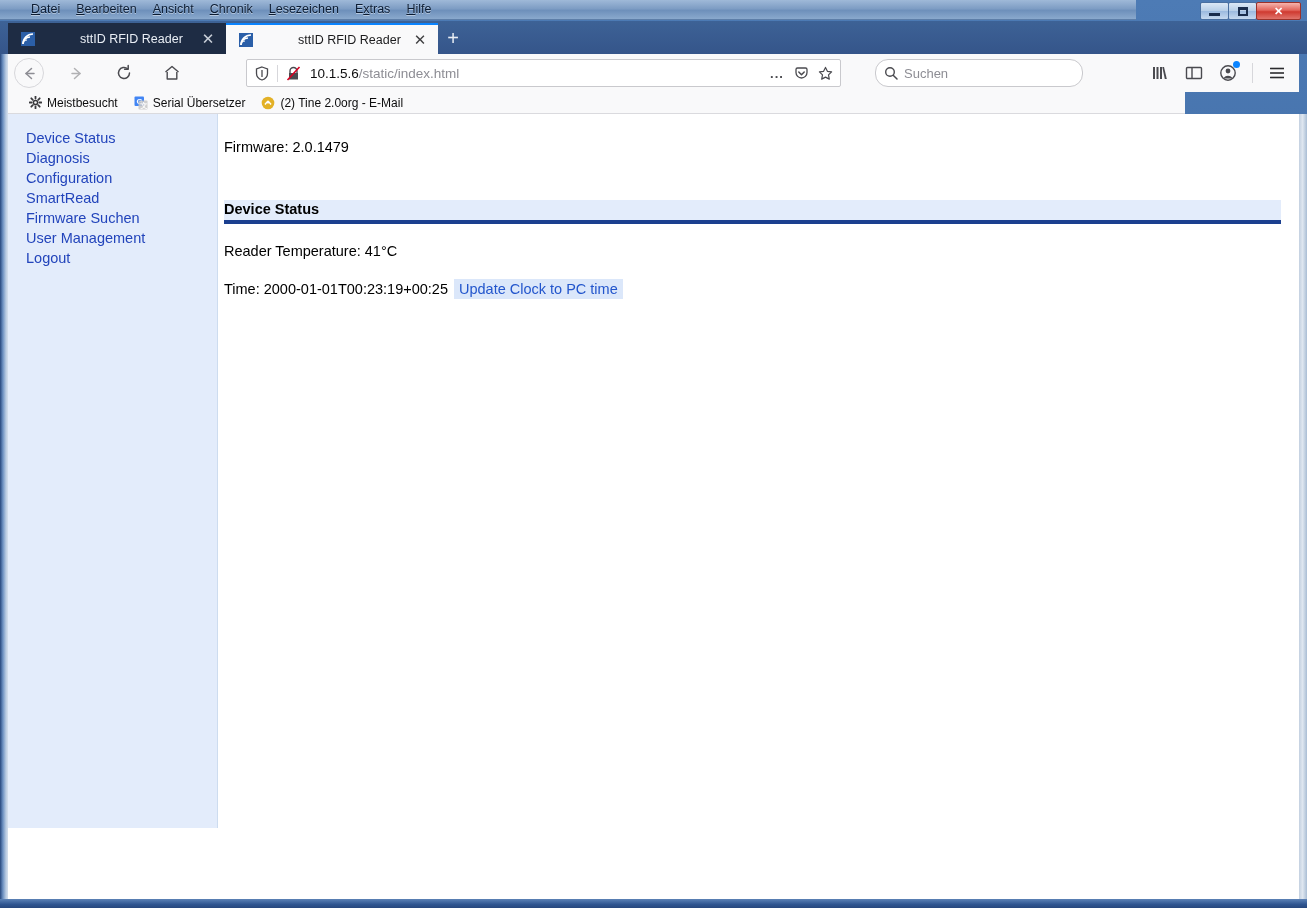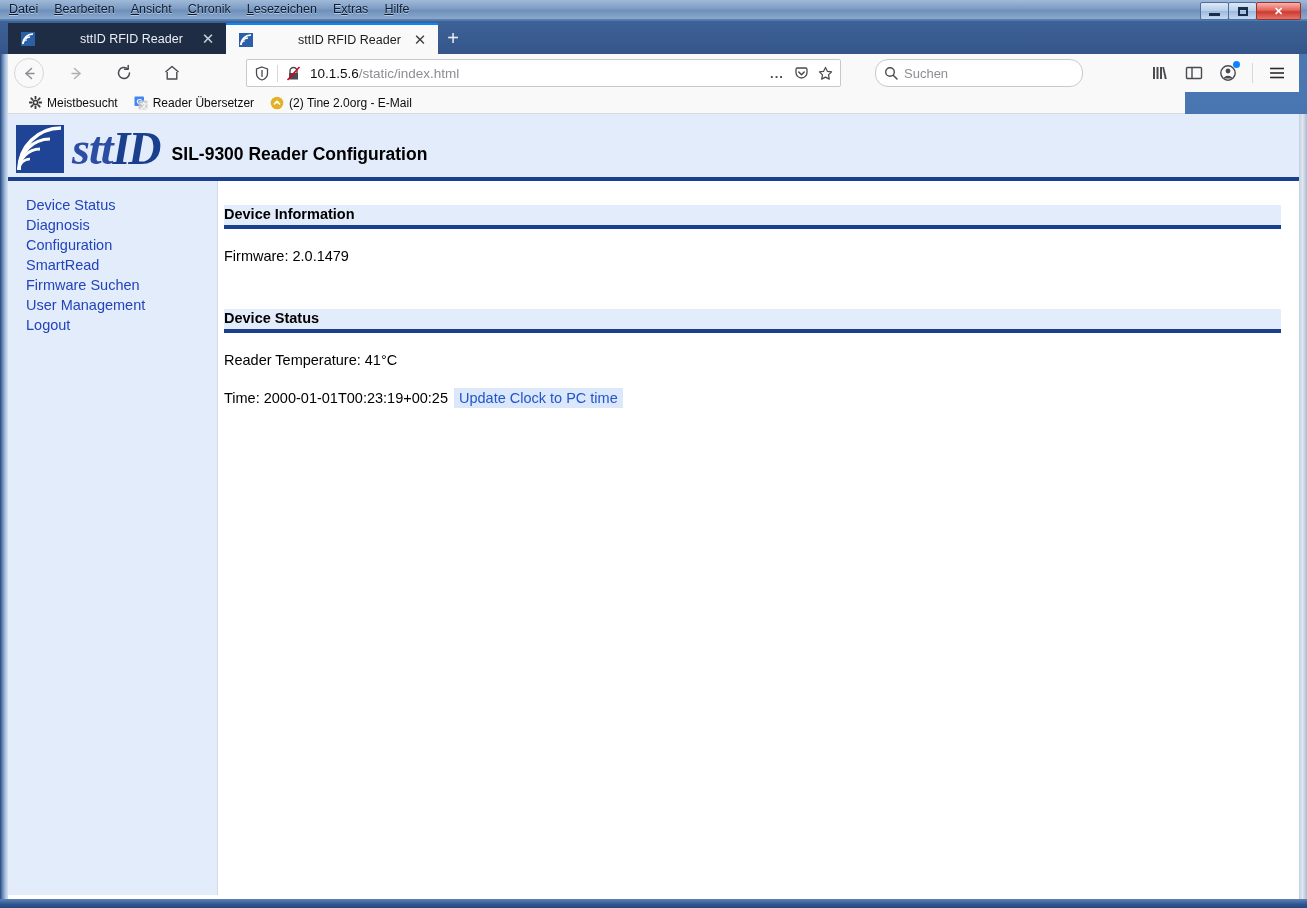--- a/index.html
+++ b/index.html
@@ -11,24 +11,24 @@
   }
 
   
   #window-frame {
     position: absolute; inset: 0;
     background: linear-gradient(180deg,#4d7bb5 0%, #3f6aa3 40%, #2f5590 100%);
   }
 
   
   #menubar {
-    position: absolute; left: 0; top: 0; width: 1307px; height: 20px;
+    position: absolute; left: 0; top: 0; width: 1136px; height: 20px;
     background: linear-gradient(180deg,#9fb9d8 0%, #7e9dc4 45%, #6e90bb 55%, #8aa9cd 100%);
     display: flex; align-items: flex-start;
-    padding-left: 1px;
+    padding-left: 23px;
     border-bottom: 1px solid #5d7ea8;
   }
   .menu-item {
     font-size: 12.5px; color: #0b1c33; padding: 0 8px;
     line-height: 19px; white-space: nowrap;
     text-shadow: 0 1px 0 rgba(255,255,255,.45);
   }
   .menu-item u { text-decoration: underline; }
 
   
@@ -364,65 +364,49 @@
       </svg>
       <span>Meistbesucht</span>
     </div>
     <div class="bookmark">
       <svg width="14" height="14" viewBox="0 0 14 14">
         <rect x="0.5" y="0.5" width="9.5" height="9.5" fill="#4285f4" rx="1"></rect>
         <text x="2.4" y="8" font-family="Liberation Sans, sans-serif" font-size="8" fill="#fff" font-weight="bold">G</text>
         <rect x="4.5" y="4.5" width="9" height="9" fill="#c8c8c8" rx="1" opacity="0.85"></rect>
         <text x="6.4" y="12.3" font-family="Liberation Sans, sans-serif" font-size="7" fill="#fff" font-weight="bold">文</text>
       </svg>
-      <span>Reader Übersetzer</span>
+      <span>Serial Übersetzer</span>
     </div>
     <div class="bookmark">
       <svg width="14" height="14" viewBox="0 0 14 14">
         <circle cx="7" cy="7" r="6.3" fill="#e3b126"></circle>
         <path d="M4 8.5 Q7 3.5 10 8.5" stroke="#fff" stroke-width="1.5" fill="none"></path>
         <circle cx="7" cy="6" r="1.5" fill="#fff"></circle>
       </svg>
       <span>(2) Tine 2.0org - E-Mail</span>
     </div>
   </div>
 
   <div id="content">
 
-    <div id="page-header">
-      <div id="logo-block">
-        <svg id="logo-mark" viewBox="0 0 54 52">
-          <rect x="2" y="2" width="48" height="48" fill="#1f4496"></rect>
-          <g stroke="#ffffff" fill="none">
-            <path d="M5 47 A42 42 0 0 1 47 5" stroke-width="3.6"></path>
-            <path d="M5 47 A31 31 0 0 1 36 16" stroke-width="3.2"></path>
-            <path d="M5 47 A21 21 0 0 1 26 26" stroke-width="2.8"></path>
-            <path d="M5 47 A11 11 0 0 1 16 36" stroke-width="2.4"></path>
-          </g>
-        </svg>
-        <div id="logo-word"><span>stt</span><span class="id">ID</span></div>
-      </div>
-      <div id="header-title">SIL-9300 Reader Configuration</div>
-    </div>
 
     <div id="body-row">
 
       <nav id="sidebar">
         <a class="side-item" href="#">Device Status</a>
         <a class="side-item" href="#">Diagnosis</a>
         <a class="side-item" href="#">Configuration</a>
         <a class="side-item" href="#">SmartRead</a>
         <a class="side-item" href="#">Firmware Suchen</a>
         <a class="side-item" href="#">User Management</a>
         <a class="side-item" href="#">Logout</a>
       </nav>
 
       <main id="main">
 
-        <div class="section-head">Device Information</div>
         <div class="field-row">Firmware: 2.0.1479</div>
 
         <div class="sec-gap"></div>
 
         <div class="section-head">Device Status</div>
         <div class="field-row">Reader Temperature: 41°C</div>
         <div class="field-row">
           <span>Time: 2000-01-01T00:23:19+00:25</span><a class="inline-link" href="#">Update Clock to PC time</a>
         </div>
 

